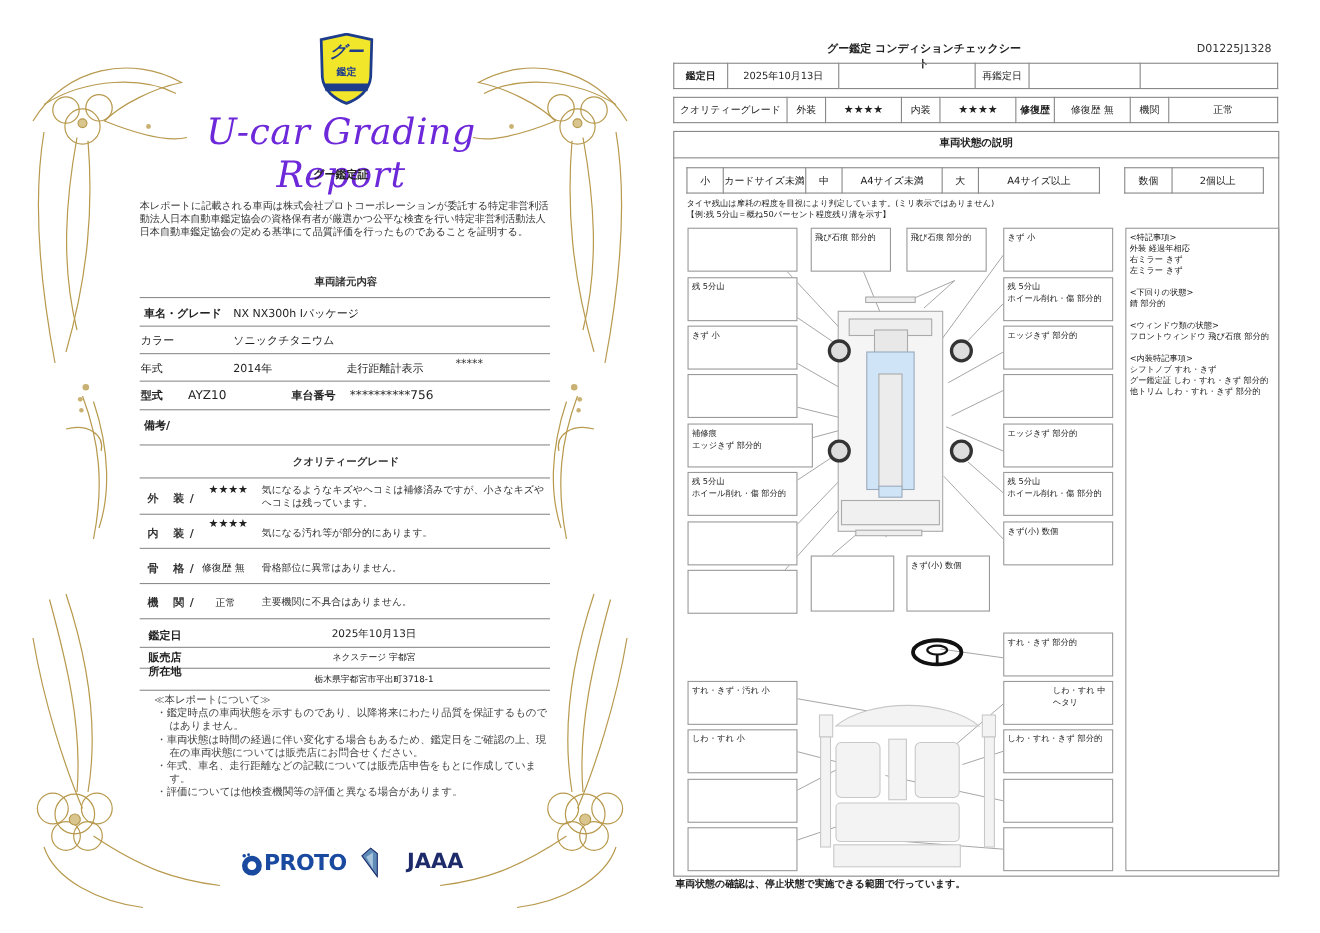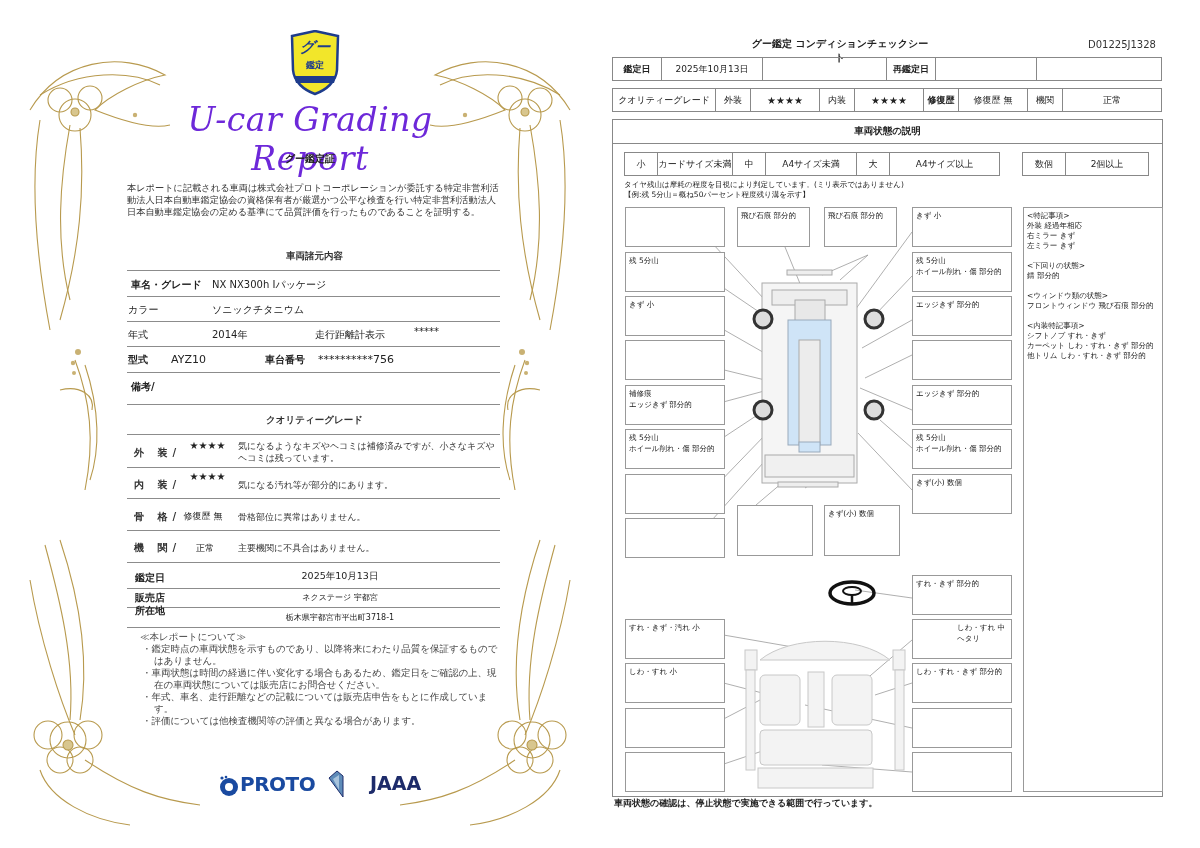--- a/index.html
+++ b/index.html
@@ -209,21 +209,21 @@
 <div id="right">
   <div class="r-title">グー鑑定 コンディションチェックシート</div>
   <div class="r-docid">D01225J1328</div>
 
   <table class="grid" style="left:12px; top:57px; width:550px;">
     <tbody>
         <tr>
       <td style="width:48px; font-weight:bold;">鑑定日</td>
       <td style="width:100px;">2025年10月13日</td>
       <td style="width:123px;"></td>
-      <td style="width:48px; font-weight:bold;">再鑑定日</td>
+      <td style="width:48px; font-weight:normal;">再鑑定日</td>
       <td style="width:100px;"></td>
       <td></td>
     </tr>
   </tbody>
     </table>
 
   <table class="grid" style="left:12px; top:88px; width:550px;">
     <tbody>
         <tr>
       <td style="width:102px;">クオリティーグレード</td>
@@ -343,21 +343,21 @@
   <div class="box" style="left:224px; top:207px; width:73px; height:40px;">飛び石痕 部分的</div>
   <div class="box" style="left:312px; top:207px; width:100px; height:40px;">きず 小</div>
 
   <div class="box" style="left:25px; top:252px; width:100px; height:40px;">残 5分山</div>
   <div class="box" style="left:312px; top:252px; width:100px; height:40px; white-space:pre-line;">残 5分山
 ホイール削れ・傷 部分的</div>
   <div class="box" style="left:25px; top:296px; width:100px; height:40px;">きず 小</div>
   <div class="box" style="left:312px; top:296px; width:100px; height:40px;">エッジきず 部分的</div>
   <div class="box" style="left:25px; top:340px; width:100px; height:40px;"></div>
   <div class="box" style="left:312px; top:340px; width:100px; height:40px;"></div>
-  <div class="box" style="left:25px; top:385px; width:100px; height:40px; white-space:pre-line;font-family:Liberation Serif, serif;">補修痕
+  <div class="box" style="left:25px; top:385px; width:114px; height:40px; white-space:pre-line;">補修痕
 エッジきず 部分的</div>
   <div class="box" style="left:312px; top:385px; width:100px; height:40px;">エッジきず 部分的</div>
   <div class="box" style="left:25px; top:429px; width:100px; height:40px; white-space:pre-line;">残 5分山
 ホイール削れ・傷 部分的</div>
   <div class="box" style="left:312px; top:429px; width:100px; height:40px; white-space:pre-line;">残 5分山
 ホイール削れ・傷 部分的</div>
   <div class="box" style="left:25px; top:474px; width:100px; height:40px;"></div>
   <div class="box" style="left:312px; top:474px; width:100px; height:40px;">きず(小) 数個</div>
   <div class="box" style="left:25px; top:518px; width:100px; height:40px;"></div>
   <div class="box" style="left:137px; top:505px; width:76px; height:51px;"></div>
@@ -381,18 +381,18 @@
     <div>左ミラー きず</div>
     <div class="gap"></div>
     <div>&lt;下回りの状態&gt;</div>
     <div>錆 部分的</div>
     <div class="gap"></div>
     <div>&lt;ウィンドウ類の状態&gt;</div>
     <div>フロントウィンドウ 飛び石痕 部分的</div>
     <div class="gap"></div>
     <div>&lt;内装特記事項&gt;</div>
     <div>シフトノブ すれ・きず</div>
-    <div>カーペット しわ・すれ・きず 部分的</div>
+    <div>グー鑑定証 しわ・すれ・きず 部分的</div>
     <div>他トリム しわ・すれ・きず 部分的</div>
   </div>
 
   <div class="footnote">車両状態の確認は、停止状態で実施できる範囲で行っています。</div>
 </div>
 
 </body></html>

